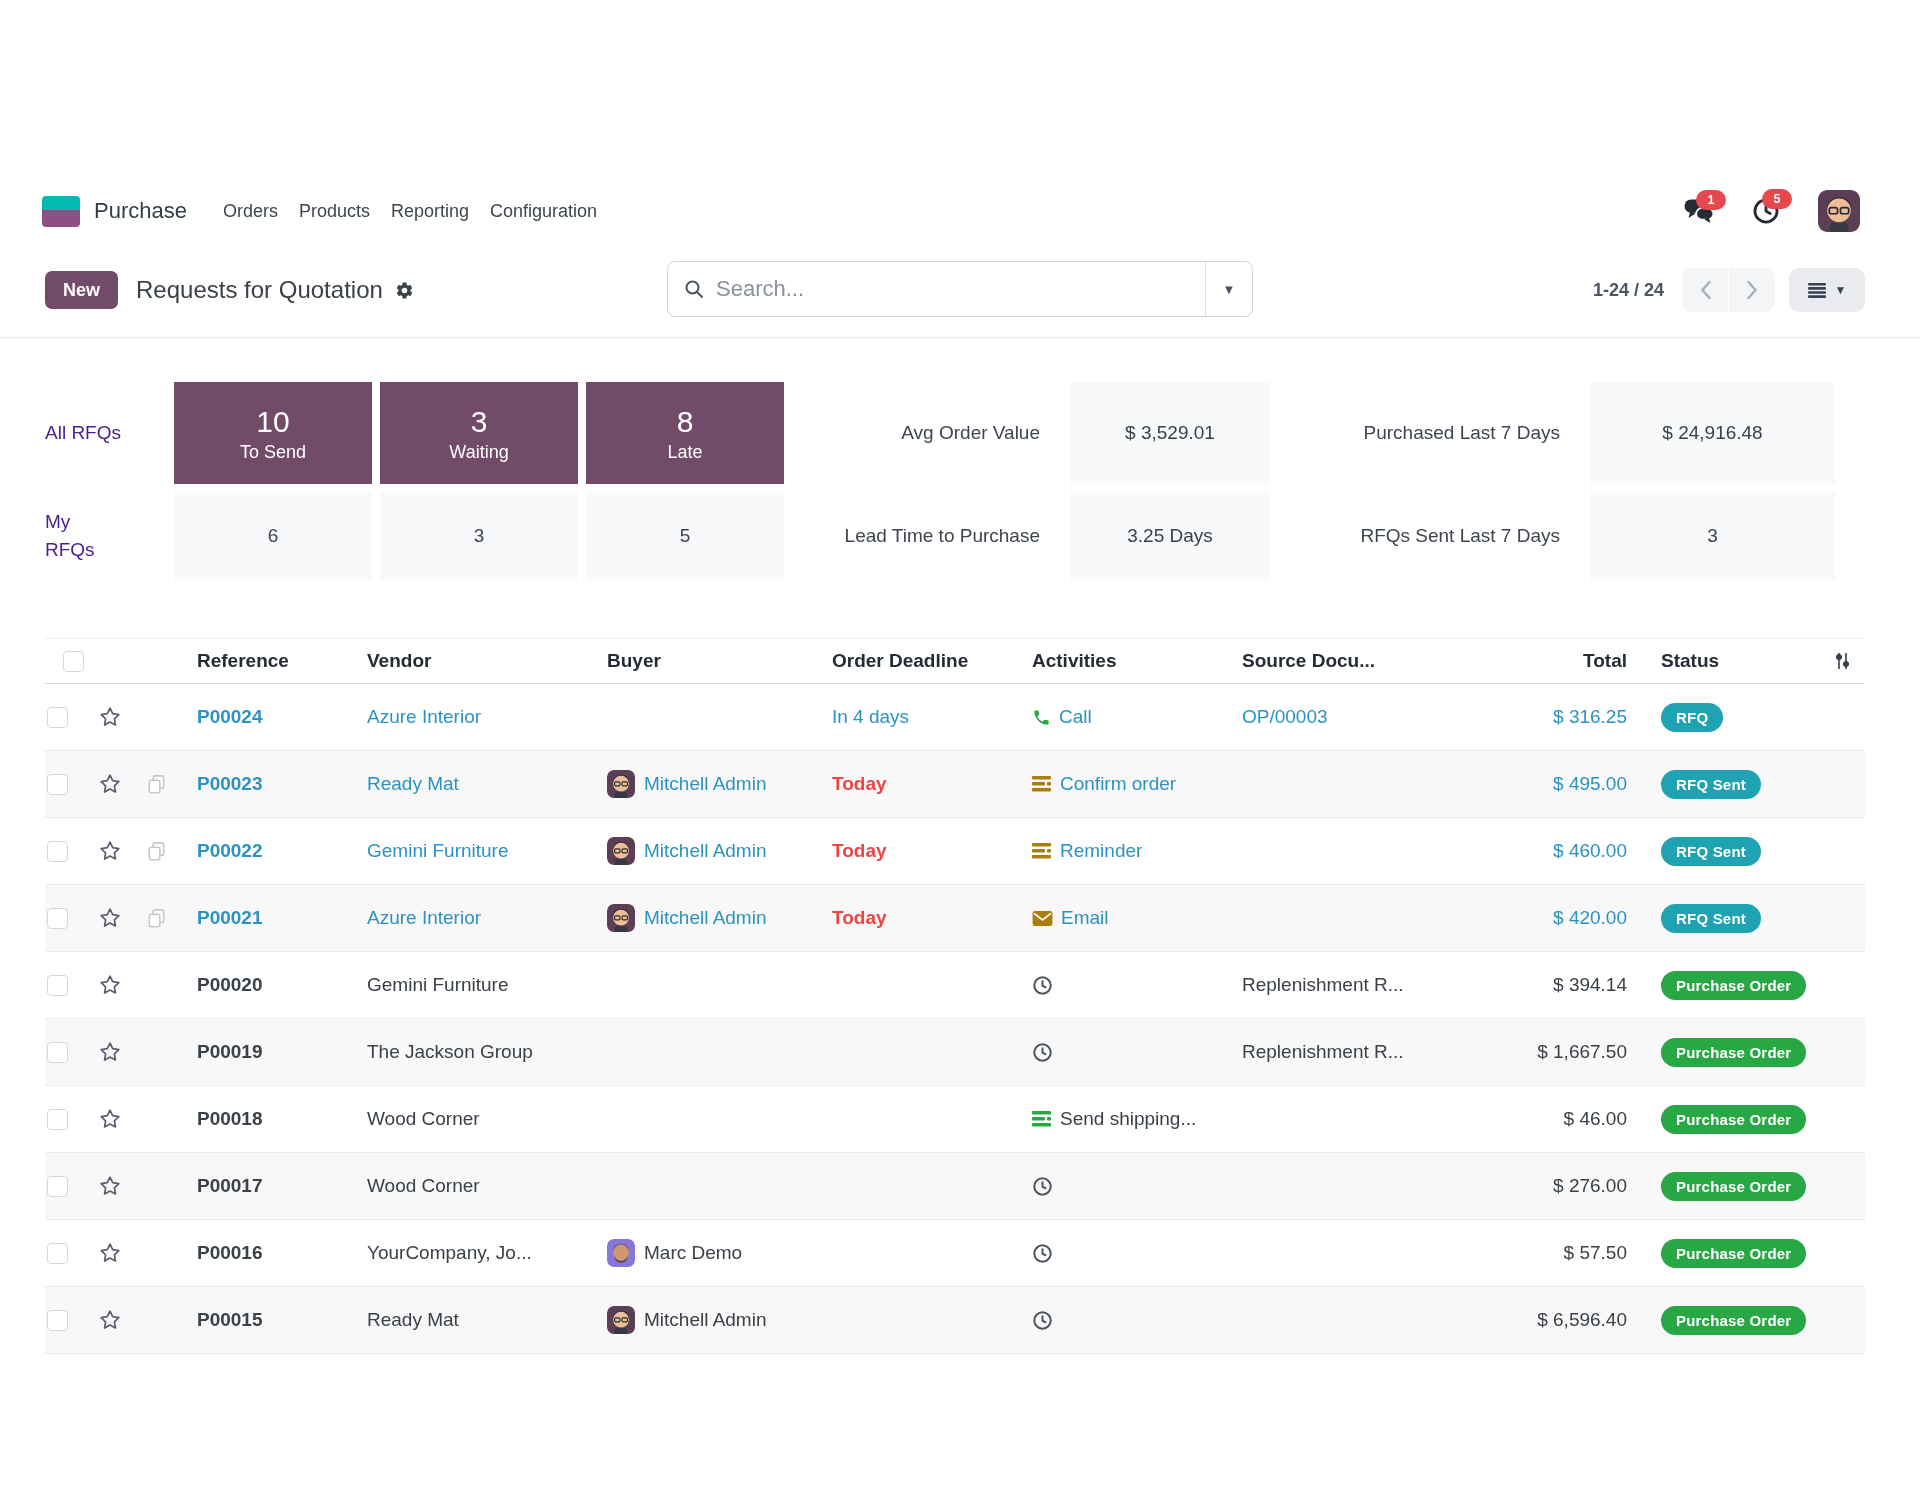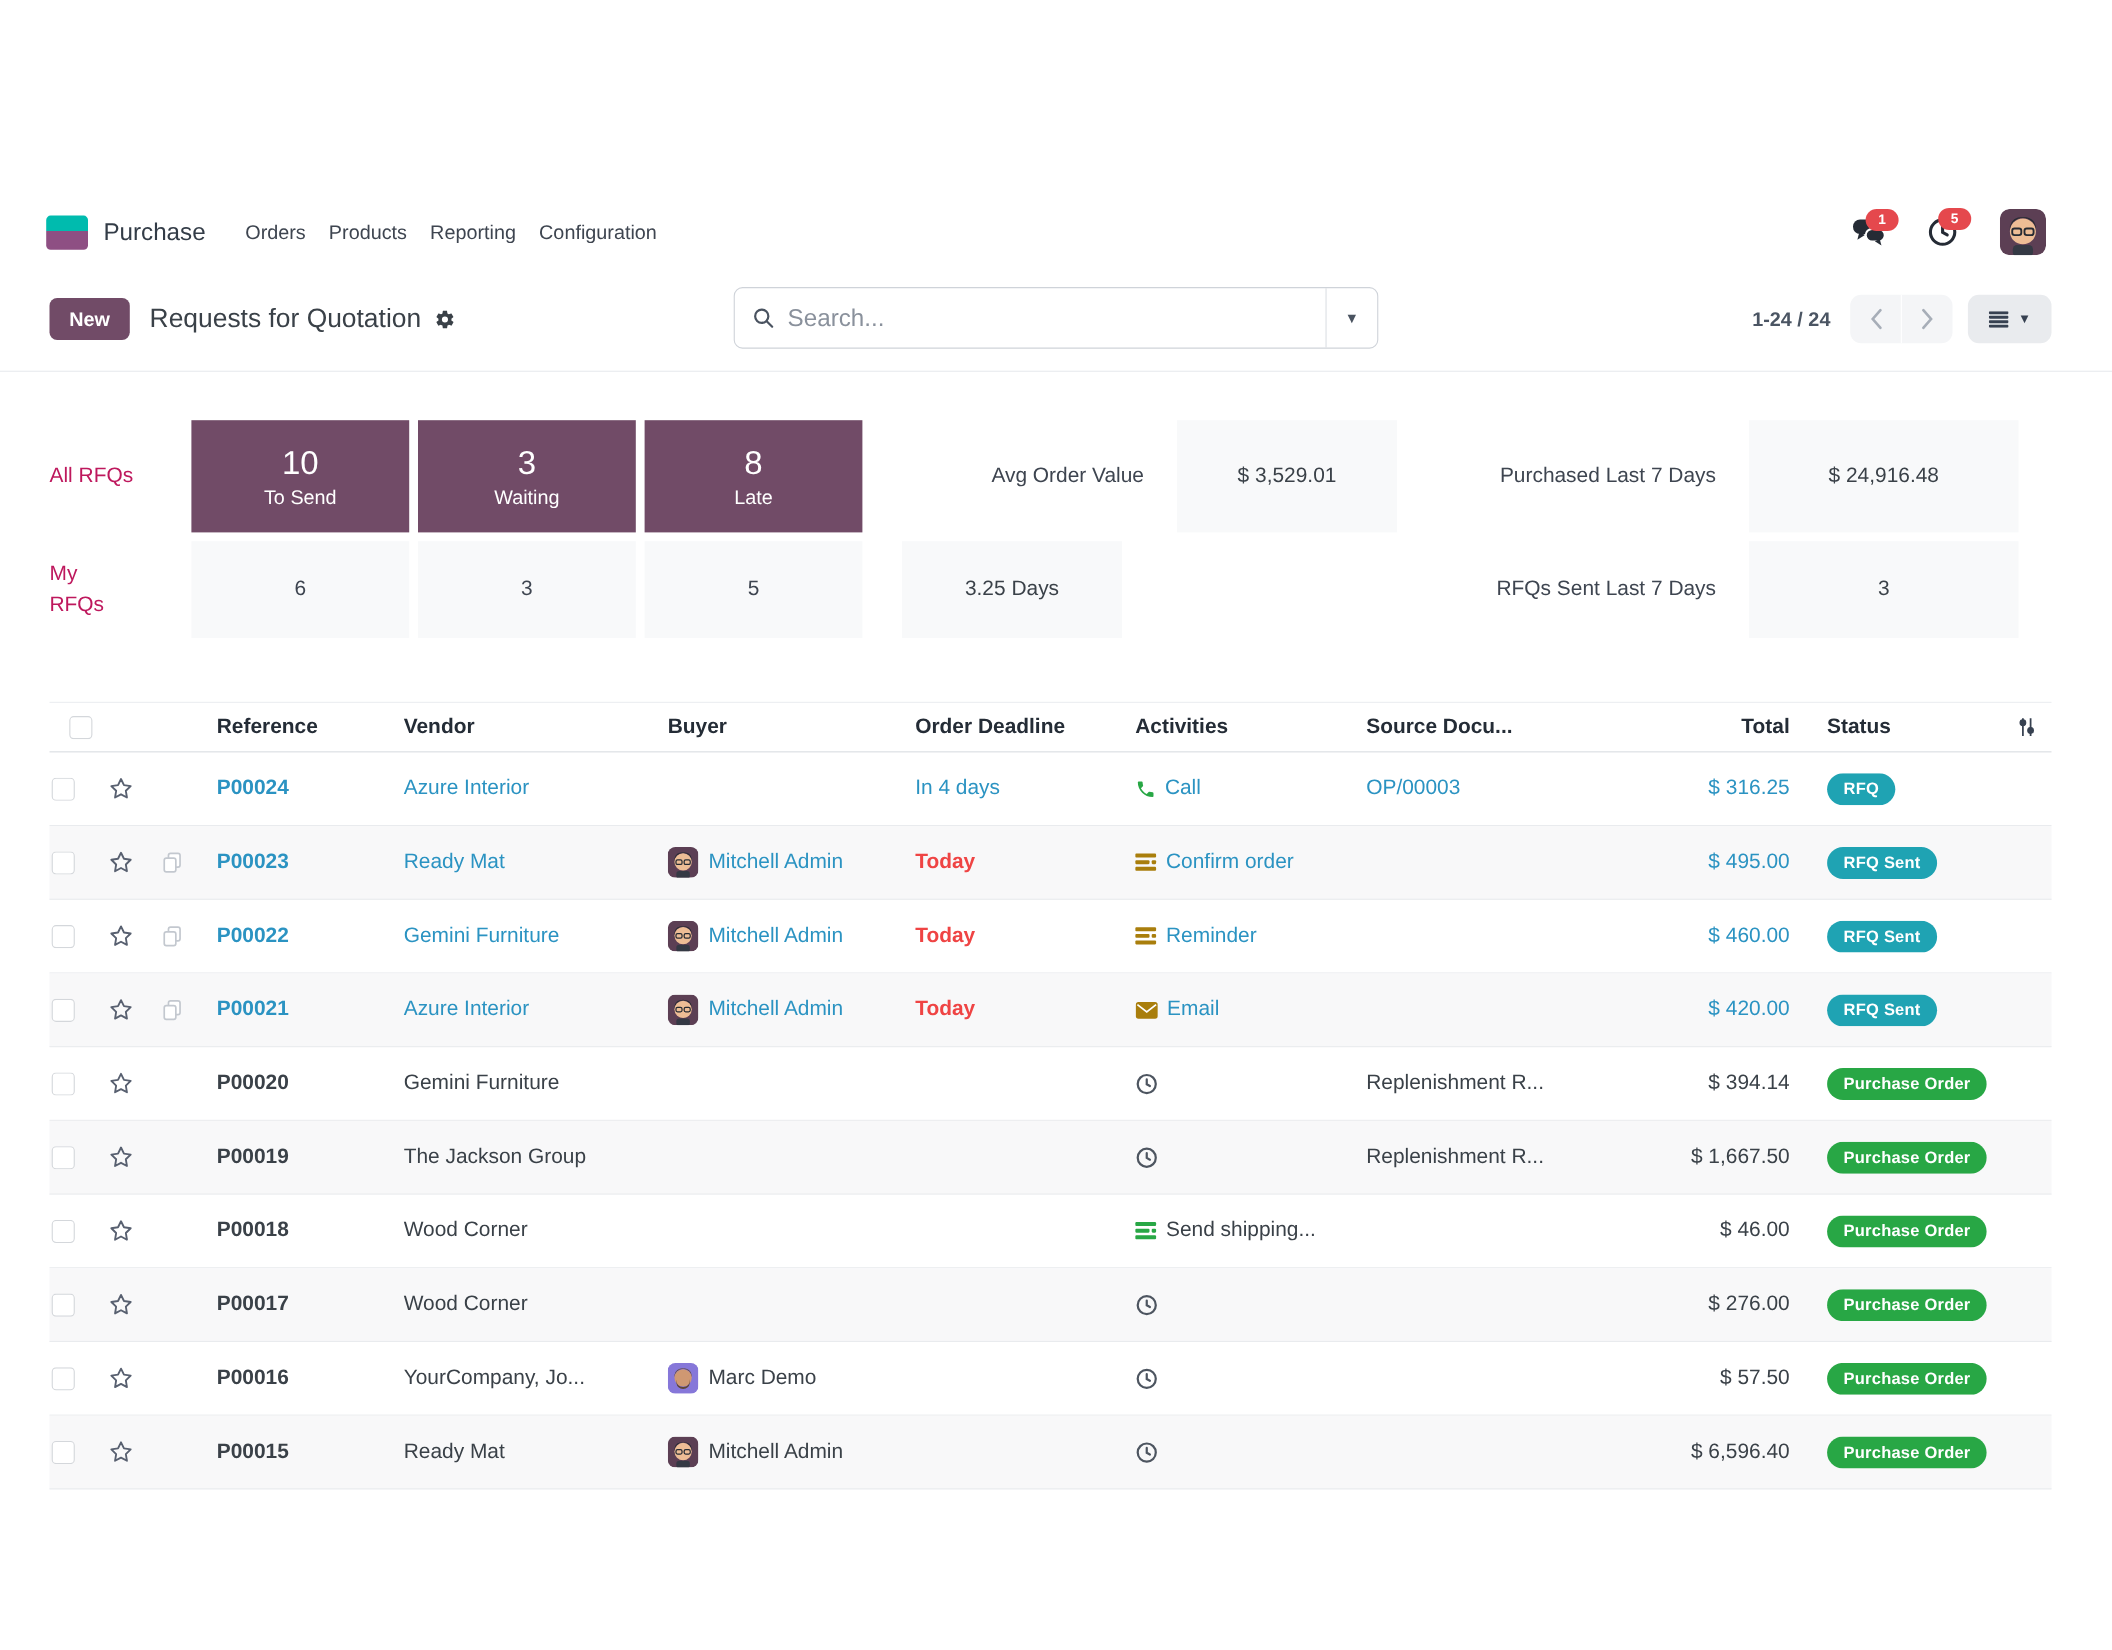--- a/index.html
+++ b/index.html
@@ -37,21 +37,21 @@
   .pager-nav{display:flex;background:#f4f5f7;border-radius:10px;overflow:hidden;}
   .pager-btn{width:46px;height:44px;display:flex;align-items:center;justify-content:center;
     cursor:pointer;border-right:1px solid #fff;}
   .pager-btn:last-child{border-right:none;}
   .switcher{background:#e9ebee;border-radius:10px;height:44px;width:76px;display:flex;
     align-items:center;justify-content:center;gap:9px;cursor:pointer;color:#374151;font-size:12px;}
   
   .dash{display:flex;align-items:flex-start;margin-top:44px;padding:0 55px 0 45px;}
   .kpi{display:grid;grid-template-columns:121px 198px 198px 198px;grid-template-rows:102px 88px;
     gap:8px;}
-  .kpi-label{display:flex;align-items:center;font-size:19px;color:#be185d;width:78px;line-height:1.5;}
+  .kpi-label{display:flex;align-items:center;font-size:19px;color:#4c1d95;width:78px;line-height:1.5;}
   .card-purple{background:#714B67;color:#fff;display:flex;flex-direction:column;align-items:center;
     justify-content:center;cursor:pointer;}
   .card-purple .num{font-size:30px;font-weight:500;line-height:1.2;}
   .card-purple .lbl{font-size:18px;margin-top:2px;}
   .card-light{background:#f8f9fa;display:flex;align-items:center;justify-content:center;
     font-size:19px;color:#3e4550;cursor:pointer;}
   .metrics{margin-left:36px;display:grid;grid-template-rows:102px 88px;grid-auto-flow:column;
     gap:8px 60px;}
   .metric{display:flex;align-items:stretch;}
   .m-label{display:flex;align-items:center;justify-content:flex-end;text-align:right;
@@ -211,20 +211,21 @@
       <div class="card-light">6</div>
       <div class="card-light">3</div>
       <div class="card-light">5</div>
     </div>
     <div class="metrics">
       <div class="metric">
         <div class="m-label">Avg Order Value</div>
         <div class="m-box">$ 3,529.01</div>
       </div>
       <div class="metric">
+        <div class="m-label">Lead Time to Purchase</div>
         <div class="m-box">3.25 Days</div>
       </div>
       <div class="metric">
         <div class="m-label">Purchased Last 7 Days</div>
         <div class="m-box">$ 24,916.48</div>
       </div>
       <div class="metric">
         <div class="m-label">RFQs Sent Last 7 Days</div>
         <div class="m-box">3</div>
       </div>

